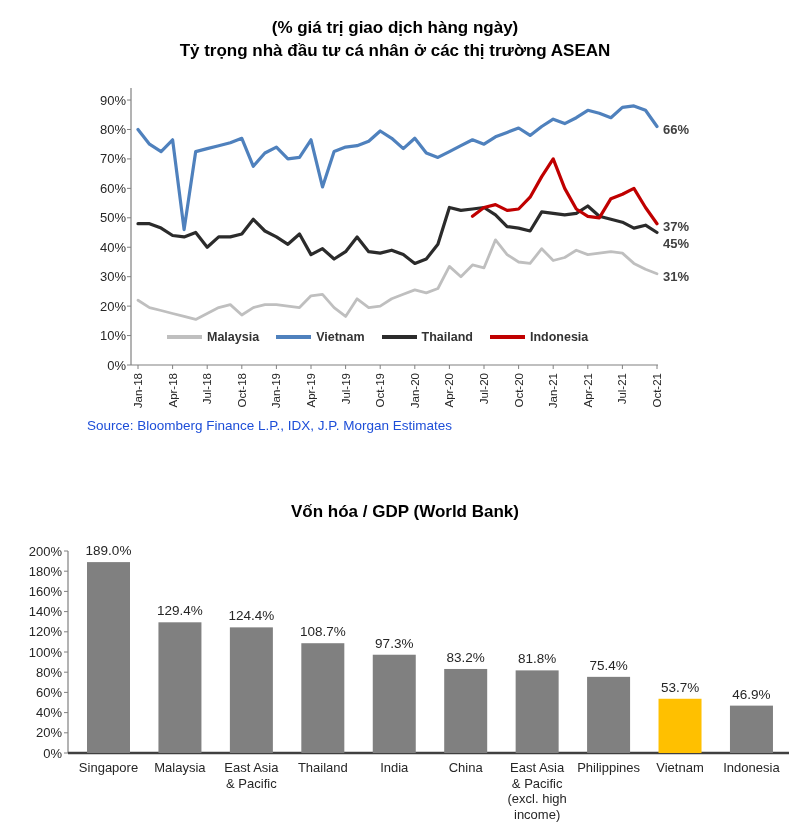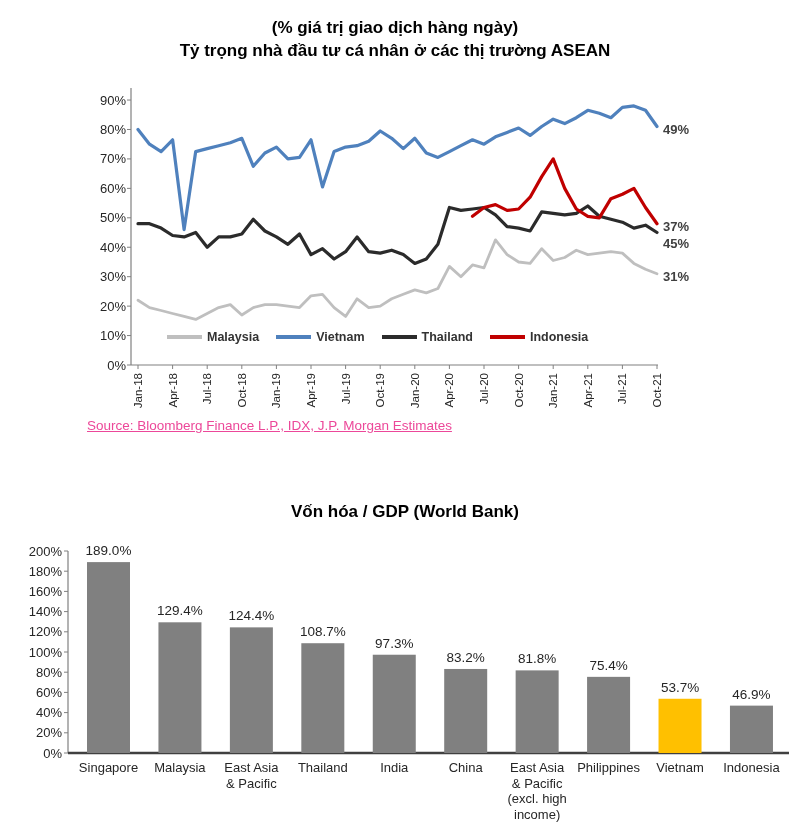--- a/index.html
+++ b/index.html
@@ -10,21 +10,21 @@
   svg{position:absolute;left:0;top:0;}
   .lc-title{
     position:absolute;left:0;top:16px;width:790px;text-align:center;
     font-size:17px;font-weight:bold;color:#000;line-height:23px;
   }
   .bc-title{
     position:absolute;left:0;top:502px;width:810px;text-align:center;
     font-size:17px;font-weight:bold;color:#000;
   }
   .source{
-    position:absolute;left:87px;top:418px;font-size:13.5px;color:#ec4899;text-decoration:underline;
+    position:absolute;left:87px;top:418px;font-size:13.5px;color:#1d4ed8;
   }
   .legend{
     position:absolute;left:167px;top:330px;display:flex;align-items:center;gap:17px;
   }
   .legend-item{display:flex;align-items:center;gap:5px;}
   .legend-swatch{width:35px;height:3.5px;}
   .legend-label{font-size:12.5px;font-weight:bold;color:#333;}
   .end-label{
     position:absolute;font-size:13px;font-weight:bold;color:#404040;left:663px;
   }
@@ -114,21 +114,21 @@
         <div class="legend-swatch" style="background: rgb(43, 43, 43);"></div>
         <span class="legend-label">Thailand</span>
       </div>
       <div class="legend-item">
         <div class="legend-swatch" style="background: rgb(192, 0, 0);"></div>
         <span class="legend-label">Indonesia</span>
       </div>
     </div>
 
   <div id="end-labels">
-      <div class="end-label" style="top: 121.536px;">49%</div>
+      <div class="end-label" style="top: 121.536px;">66%</div>
       <div class="end-label" style="top: 218.688px;">37%</div>
       <div class="end-label" style="top: 235.52px;">45%</div>
       <div class="end-label" style="top: 268.736px; text-align: center;">31%</div>
     </div>
 
   <div class="source">Source: Bloomberg Finance L.P., IDX, J.P. Morgan Estimates</div>
 
   <div class="bc-title">Vốn hóa / GDP (World Bank)</div>
 
   <svg id="bar-svg" width="800" height="840">

